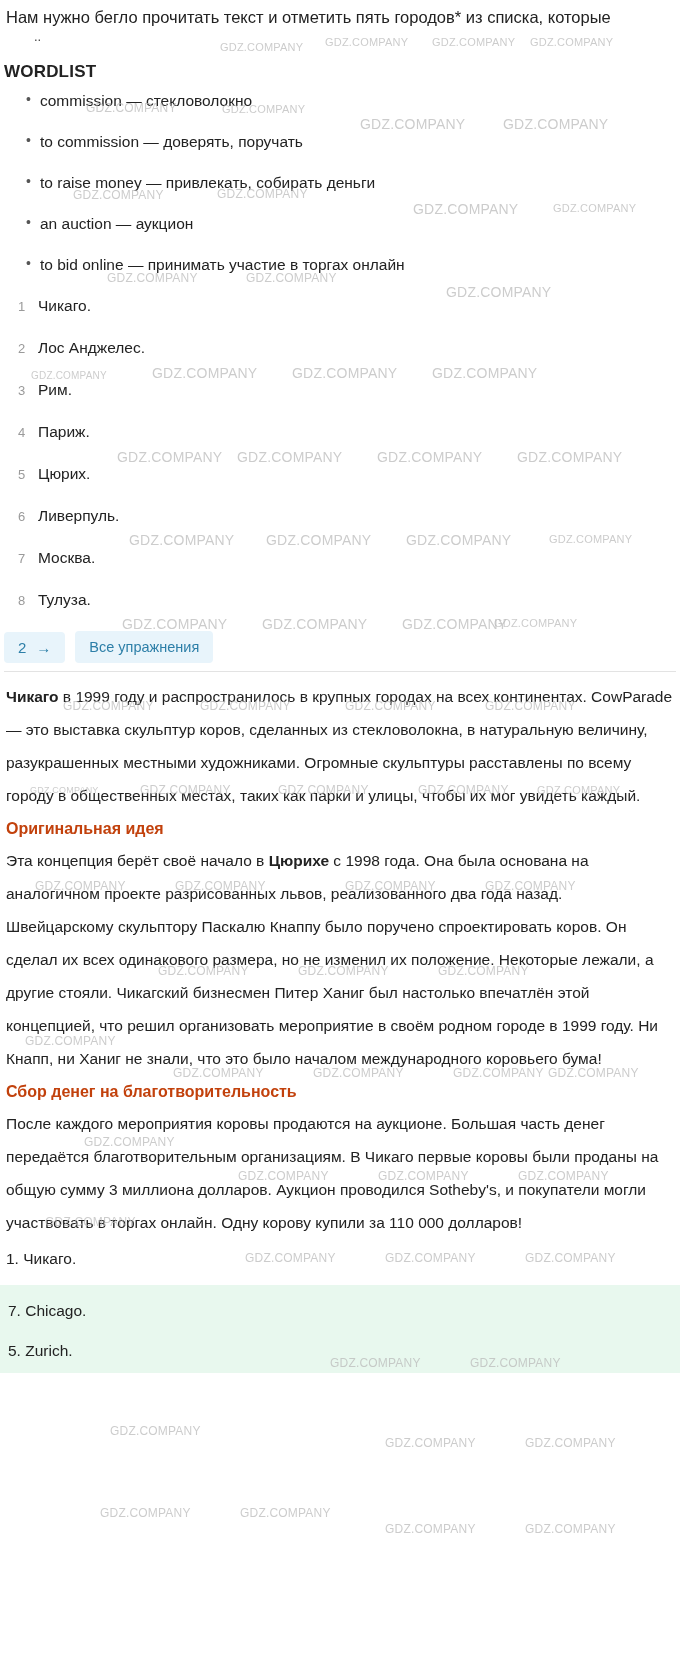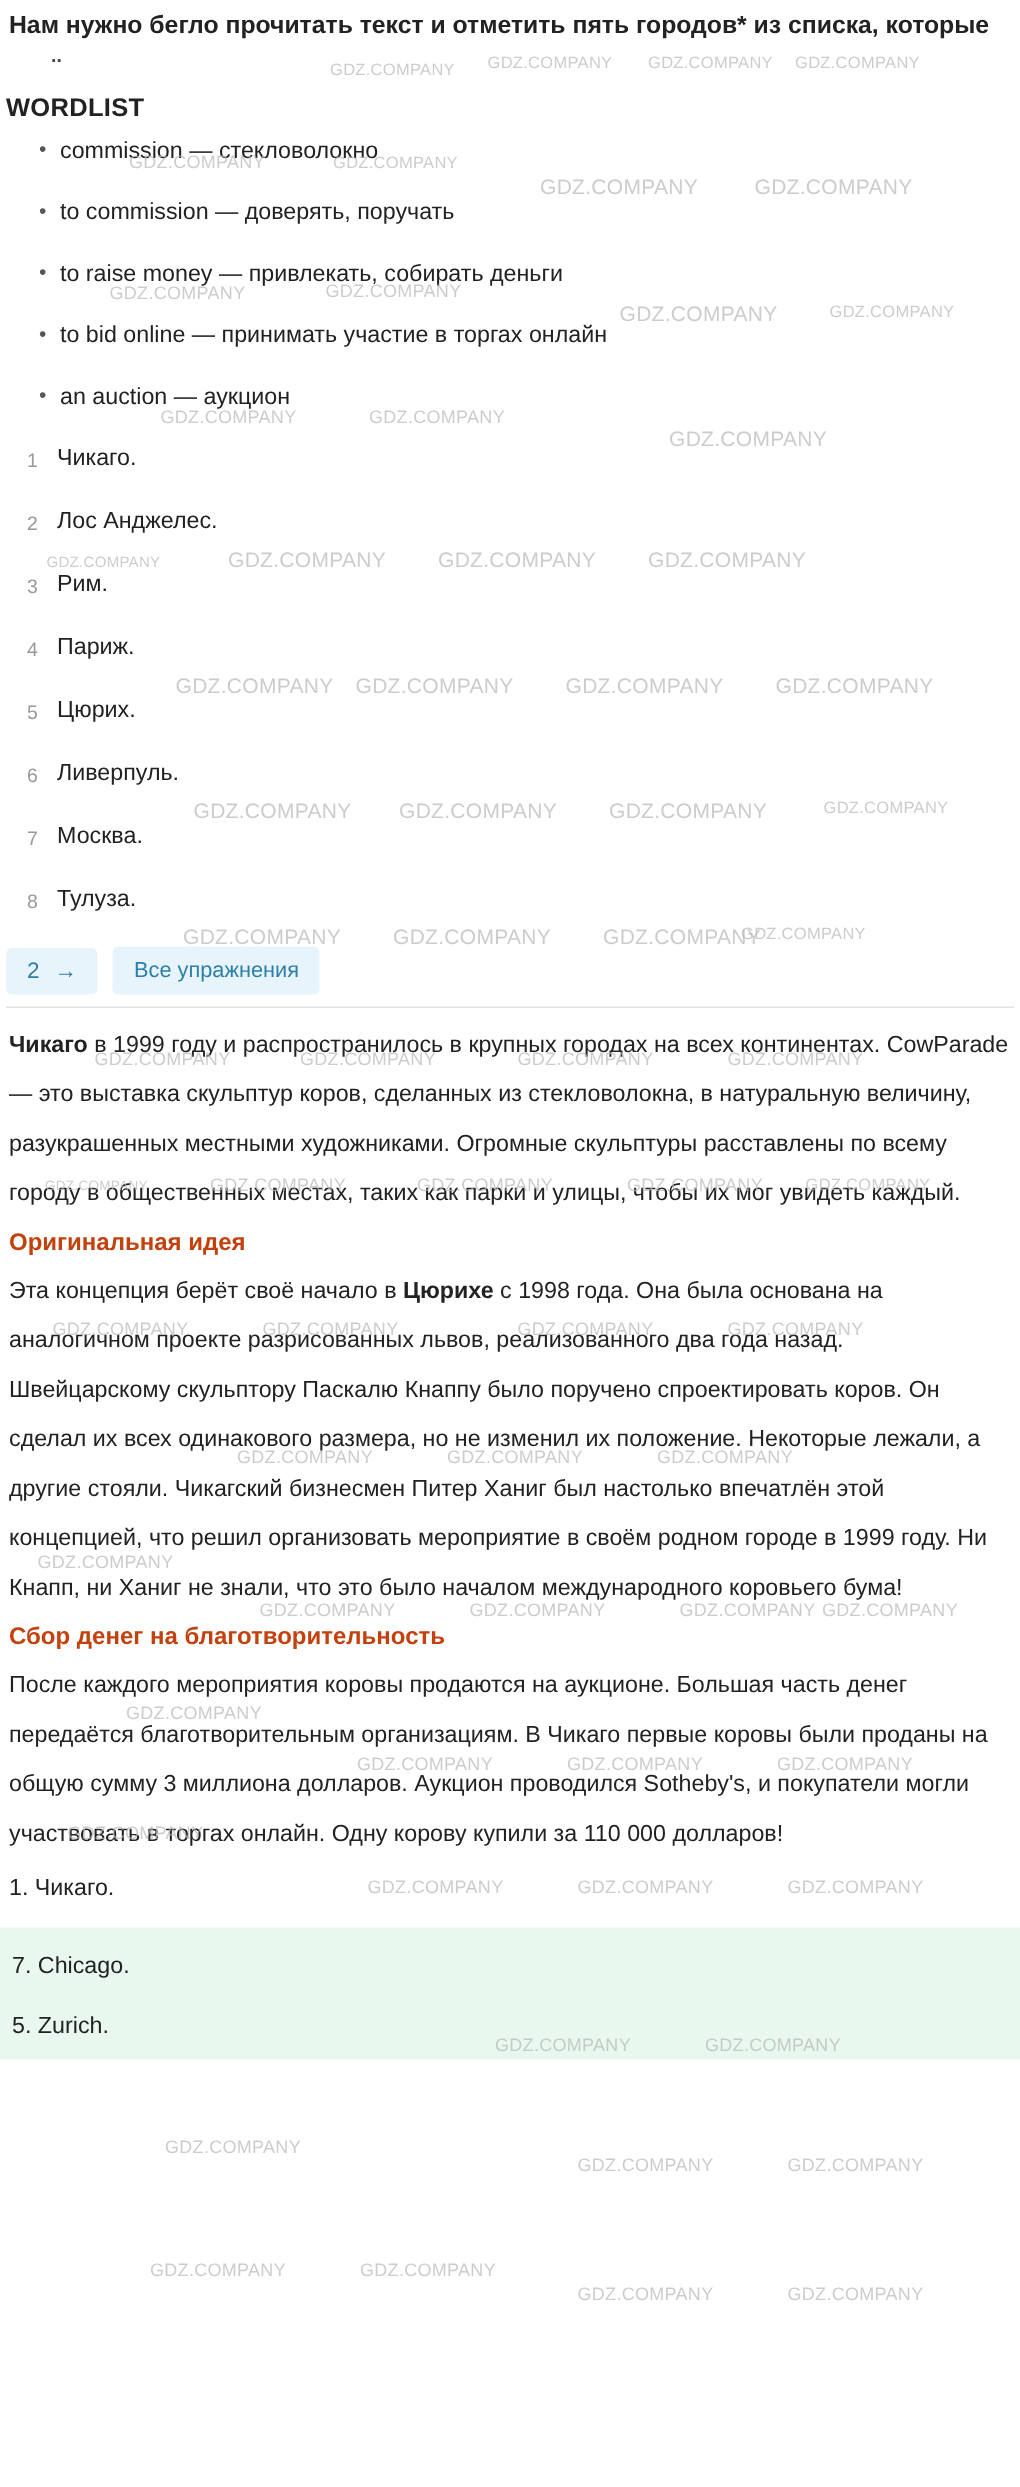--- a/index.html
+++ b/index.html
@@ -40,21 +40,20 @@
     white-space: nowrap;
     letter-spacing: 0.2px;
   }
   
   .intro {
     font-size: 16.5px;
     line-height: 22px;
     color: #222;
     margin: 6px 0 0 0;
     padding: 0 2px;
-    font-weight: bold;
   }
   .intro .dots {
     display: block;
     font-size: 13px;
     color: #444;
     margin-left: 28px;
     margin-top: -2px;
   }
   
   .wordlist-title {
@@ -198,22 +197,22 @@
   <div class="intro">
     <span>Нам нужно бегло прочитать текст и отметить пять городов* из списка, которые</span>
     <span class="dots">..</span>
   </div>
 
   <div class="wordlist-title">WORDLIST</div>
   <ul class="wordlist">
     <li><span>commission — стекловолокно</span></li>
     <li><span>to commission — доверять, поручать</span></li>
     <li><span>to raise money — привлекать, собирать деньги</span></li>
+    <li><span>an auction — аукцион</span></li>
     <li><span>to bid online — принимать участие в торгах онлайн</span></li>
-    <li><span>an auction — аукцион</span></li>
   </ul>
 
   <ol class="cities">
     <li><span class="num">1</span><span>Чикаго.</span></li>
     <li><span class="num">2</span><span>Лос Анджелес.</span></li>
     <li><span class="num">3</span><span>Рим.</span></li>
     <li><span class="num">4</span><span>Париж.</span></li>
     <li><span class="num">5</span><span>Цюрих.</span></li>
     <li><span class="num">6</span><span>Ливерпуль.</span></li>
     <li><span class="num">7</span><span>Москва.</span></li>

